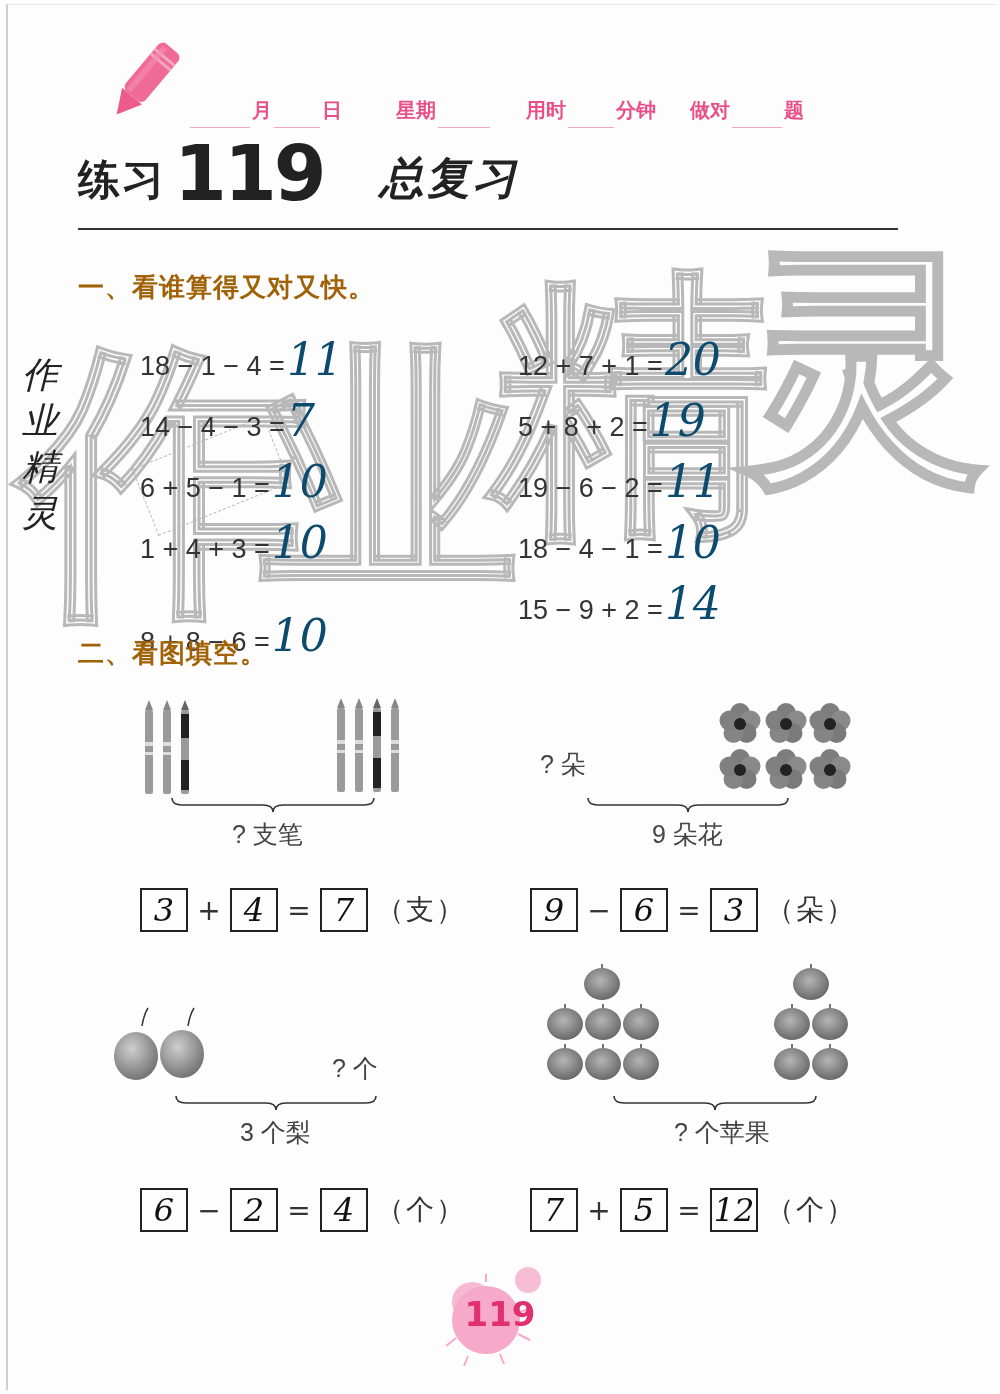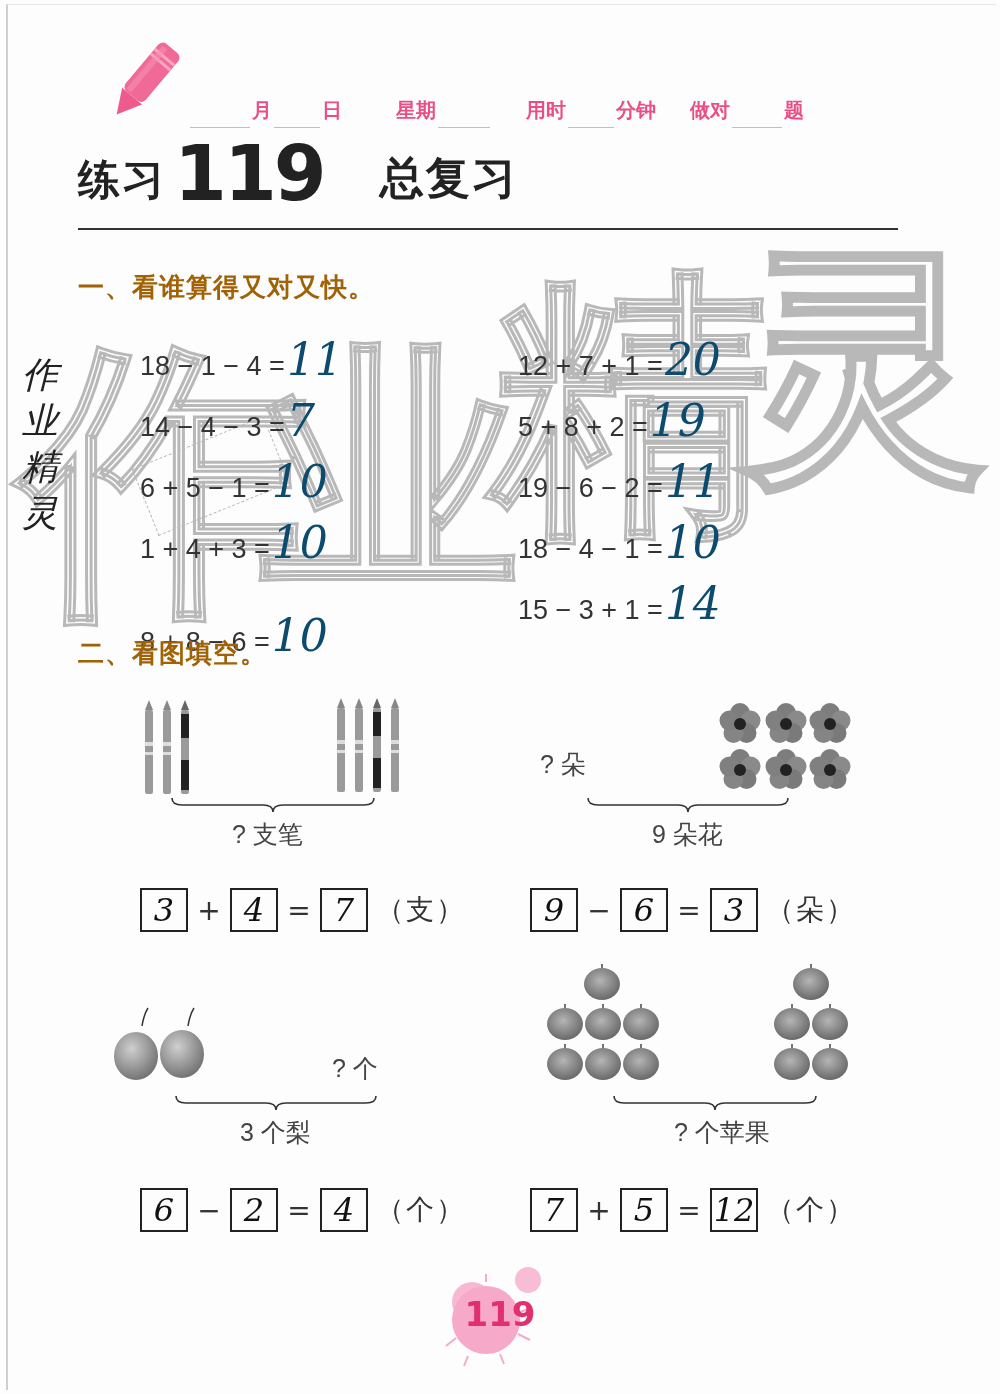--- a/index.html
+++ b/index.html
@@ -12,21 +12,21 @@
   .page-border { position:absolute; left:6px; top:4px; right:4px; bottom:4px; border-left:2px solid #cfcfcf; border-top:1px solid #e6e6e6; }
   
   .pencil { position:absolute; left:100px; top:42px; width:86px; height:82px; }
   .hdr { position:absolute; top:94px; left:190px; height:34px; display:flex; align-items:flex-end; color:#e94f86; font-weight:bold; font-size:20px; }
   .hdr .blank { display:inline-block; border-bottom:1.5px solid #f2a6c2; height:28px; }
   .hdr .lbl { margin:0 2px; padding-bottom:4px; }
   
   .title { position:absolute; left:78px; top:140px; display:flex; align-items:flex-end; font-weight:bold; color:#222; }
   .title .t1 { font-size:42px; letter-spacing:2px; }
   .title .num { font-size:76px; font-weight:900; margin:0 14px 0 8px; line-height:0.9; letter-spacing:-3px; font-family:"DejaVu Sans", sans-serif; }
-  .title .t2 { font-size:44px; margin-left:42px; letter-spacing:2px; }
+  .title .t2 { font-size:44px; margin-left:42px; letter-spacing:2px;font-style:italic; }
   .rule { position:absolute; left:78px; top:228px; width:820px; height:2px; background:#333; }
   .section-title { position:absolute; left:78px; font-size:26px; font-weight:bold; color:#a16207; letter-spacing:1px; }
   
   .eq { position:absolute; font-size:27px; color:#333; font-family:"Liberation Sans", sans-serif; white-space:pre; }
   .eq .ans { font-family:"DejaVu Serif", serif; font-style:italic; font-size:44px; color:#0c4a6e; margin-left:2px; }
   
   .watermark { position:absolute; pointer-events:none; font-weight:bold; color:transparent; -webkit-text-stroke:3px #b8b8b8; font-family:"DejaVu Sans", sans-serif; }
   .hand-note { position:absolute; left:22px; top:352px; width:40px; font-family:"DejaVu Serif", serif; font-size:36px; line-height:46px; color:#222; font-style:italic; }
   .stamp { position:absolute; left:140px; top:440px; width:140px; height:70px; border:1.5px dashed #bbb; transform:rotate(-22deg); }
   
@@ -97,21 +97,21 @@
 <div class="eq" style="left:140px;top:334px"><span>18 − 1 − 4 =</span><span class="ans">11</span></div>
 <div class="eq" style="left:140px;top:395px"><span>14 − 4 − 3 =</span><span class="ans">7</span></div>
 <div class="eq" style="left:140px;top:456px"><span>6 + 5 − 1 =</span><span class="ans">10</span></div>
 <div class="eq" style="left:140px;top:517px"><span>1 + 4 + 3 =</span><span class="ans">10</span></div>
 <div class="eq" style="left:140px;top:610px"><span>8 + 8 − 6 =</span><span class="ans">10</span></div>
 
 <div class="eq" style="left:518px;top:334px"><span>12 + 7 + 1 =</span><span class="ans">20</span></div>
 <div class="eq" style="left:518px;top:395px"><span>5 + 8 + 2 =</span><span class="ans">19</span></div>
 <div class="eq" style="left:518px;top:456px"><span>19 − 6 − 2 =</span><span class="ans">11</span></div>
 <div class="eq" style="left:518px;top:517px"><span>18 − 4 − 1 =</span><span class="ans">10</span></div>
-<div class="eq" style="left:518px;top:578px"><span>15 − 3 + 1 =</span><span class="ans">14</span></div>
+<div class="eq" style="left:518px;top:578px"><span>15 − 9 + 2 =</span><span class="ans">14</span></div>
 
 <div class="section-title" style="top:636px">二、看图填空。</div>
 
 <svg style="position:absolute;left:140px;top:698px" width="270" height="100">
   <defs>
     <g id="pen">
       <polygon points="5,0 9,10 1,10" fill="#888"></polygon>
       <rect x="1" y="10" width="8" height="84" rx="2" fill="#9a9a9a"></rect>
       <rect x="1" y="42" width="8" height="4" fill="#ddd"></rect>
       <rect x="1" y="52" width="8" height="3" fill="#ddd"></rect>

